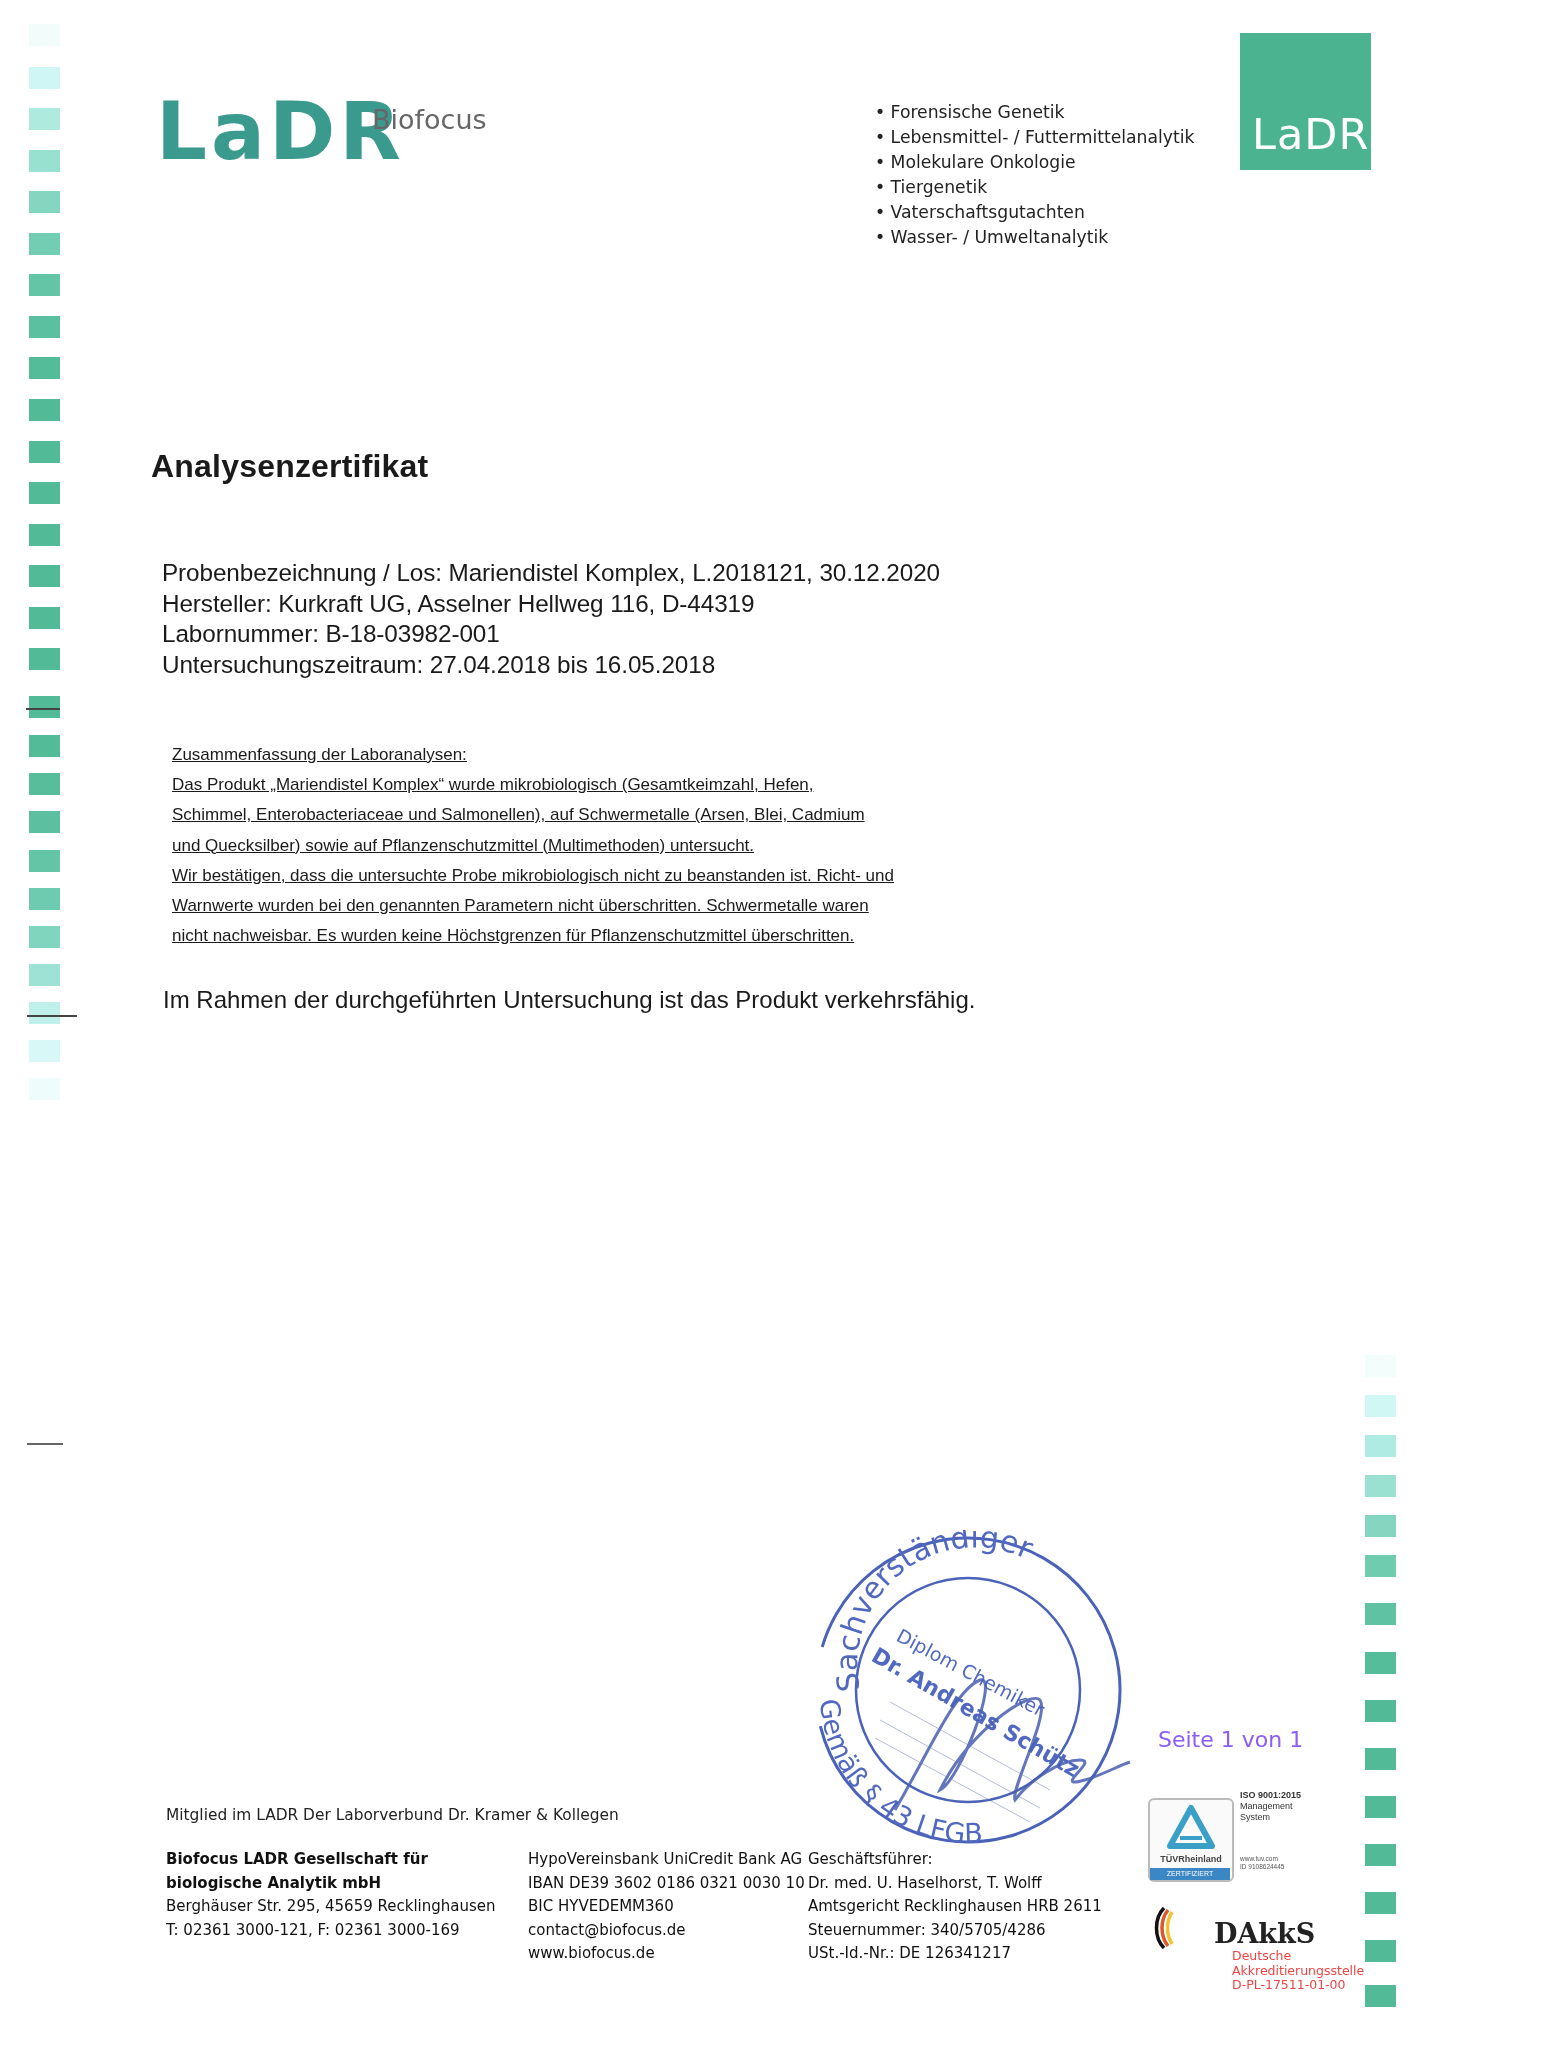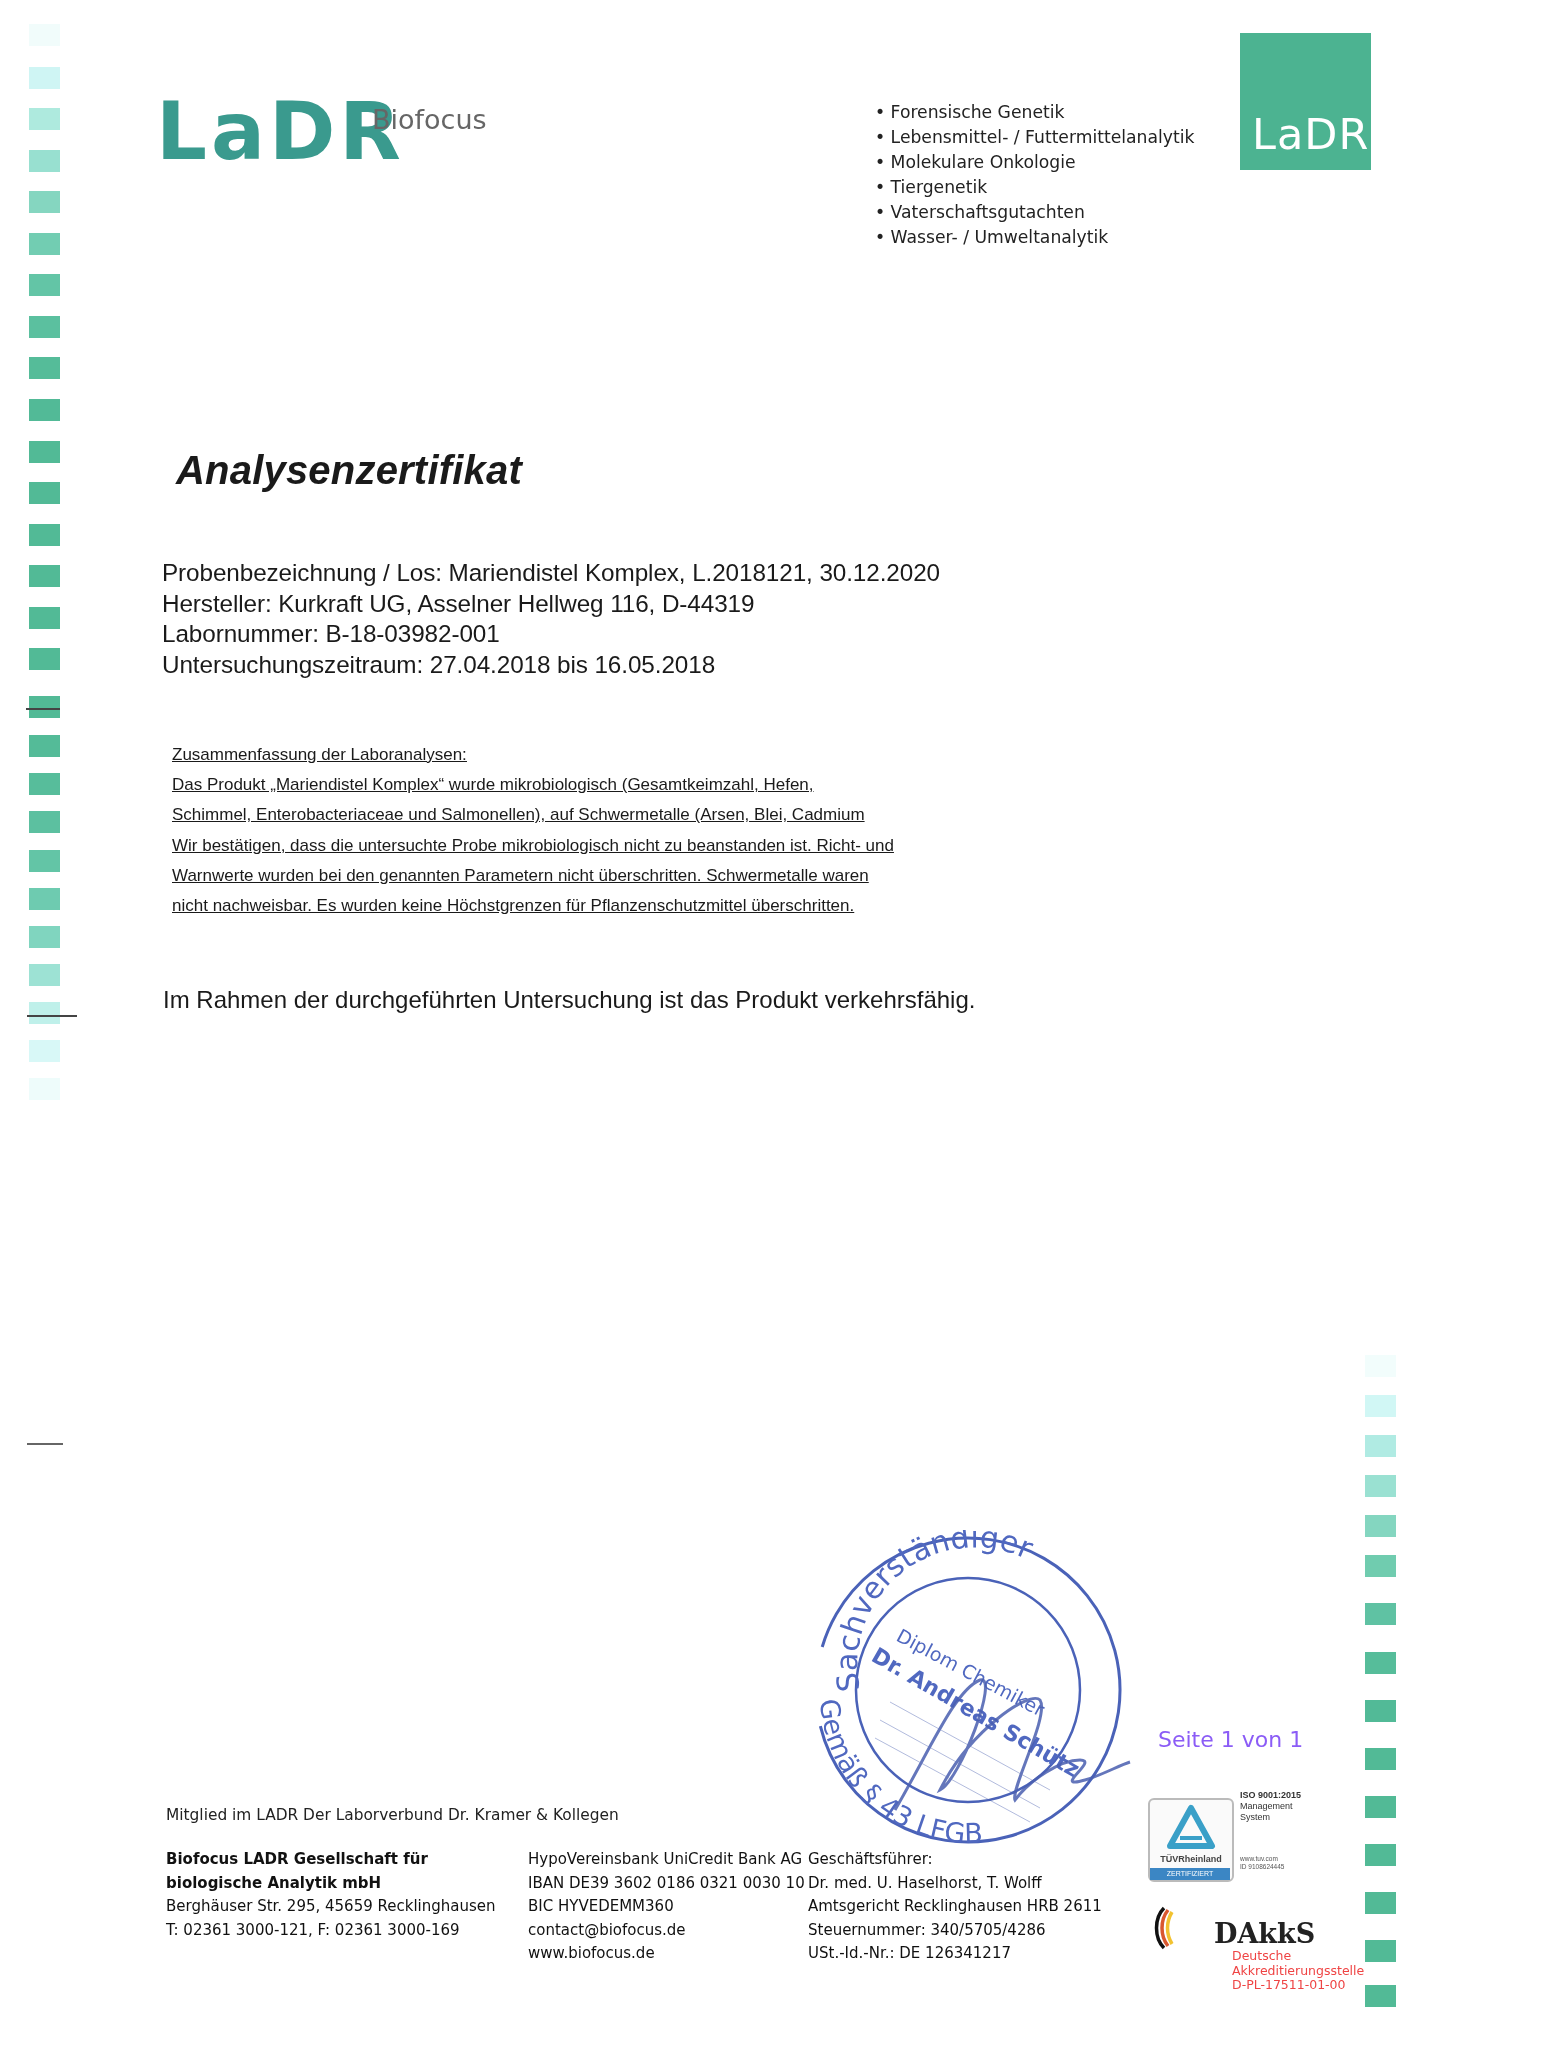--- a/index.html
+++ b/index.html
@@ -7,21 +7,21 @@
          font-family:"Liberation Sans", sans-serif; color:#1a1a1a; }
   .abs { position:absolute; }
   .strip-sq { position:absolute; width:31px; height:22px; }
   .logo-main { left:156px; top:92px; font-family:"DejaVu Sans", sans-serif; font-size:80px; font-weight:bold;
                color:#3a9a8e; letter-spacing:4px; line-height:1; }
   .logo-sub { left:372px; top:104px; font-family:"DejaVu Sans", sans-serif; font-size:27px; color:#666; font-weight:normal; }
   .services { left:875px; top:100px; font-family:"DejaVu Sans", sans-serif; font-size:17.2px; line-height:25px; color:#222; }
   .services div::before { content:"\2022\00a0"; }
   .logo-box { left:1240px; top:33px; width:131px; height:137px; background:#4cb391; }
   .logo-box span { position:absolute; left:12px; top:80px; font-family:"DejaVu Sans", sans-serif; font-size:43px; color:#fff; letter-spacing:1px; line-height:1; }
-  .title { left:176px; top:448px; font-size:40px; font-weight:bold; letter-spacing:0.2px;font-style:italic; }
+  .title { left:151px; top:448px; font-size:32px; font-weight:bold; letter-spacing:0.2px; }
   .meta { left:162px; top:558px; font-size:24.3px; line-height:30.5px; letter-spacing:-0.1px; }
   .summary { left:172px; top:740px; font-size:17px; line-height:30.2px; width:1150px;text-decoration:underline; }
   .summary .hdr { text-decoration:underline; }
   .closing { left:163px; top:986px; font-size:24px; }
   .stamp { left:800px; top:1530px; width:340px; height:330px; }
   .page-no { left:1158px; top:1727px; font-family:"DejaVu Sans", sans-serif; font-size:22px; color:#8b5cf6; }
   .member { left:166px; top:1806px; font-family:"DejaVu Sans", sans-serif; font-size:15.4px; color:#222; }
   .foot { font-family:"DejaVu Sans", sans-serif; font-size:15px; line-height:23.5px; color:#111; }
   .foot-c1 { left:166px; top:1848px; }
   .foot-c1 .b { font-weight:bold; }
@@ -112,20 +112,21 @@
   <div>Probenbezeichnung / Los: Mariendistel Komplex, L.2018121, 30.12.2020</div>
   <div>Hersteller: Kurkraft UG, Asselner Hellweg 116, D-44319</div>
   <div>Labornummer: B-18-03982-001</div>
   <div>Untersuchungszeitraum: 27.04.2018 bis 16.05.2018</div>
 </div>
 
 <div class="abs summary">
   <div class="hdr">Zusammenfassung der Laboranalysen:</div>
   <div>Das Produkt „Mariendistel Komplex“ wurde mikrobiologisch (Gesamtkeimzahl, Hefen,</div>
   <div>Schimmel, Enterobacteriaceae und Salmonellen), auf Schwermetalle (Arsen, Blei, Cadmium</div>
+  <div>und Quecksilber) sowie auf Pflanzenschutzmittel (Multimethoden) untersucht.</div>
   <div>Wir bestätigen, dass die untersuchte Probe mikrobiologisch nicht zu beanstanden ist. Richt- und</div>
   <div>Warnwerte wurden bei den genannten Parametern nicht überschritten. Schwermetalle waren</div>
   <div>nicht nachweisbar. Es wurden keine Höchstgrenzen für Pflanzenschutzmittel überschritten.</div>
 </div>
 
 <div class="abs closing">Im Rahmen der durchgeführten Untersuchung ist das Produkt verkehrsfähig.</div>
 
 <div class="abs stamp">
   <svg width="340" height="330" viewBox="0 0 340 330">
     <defs>

